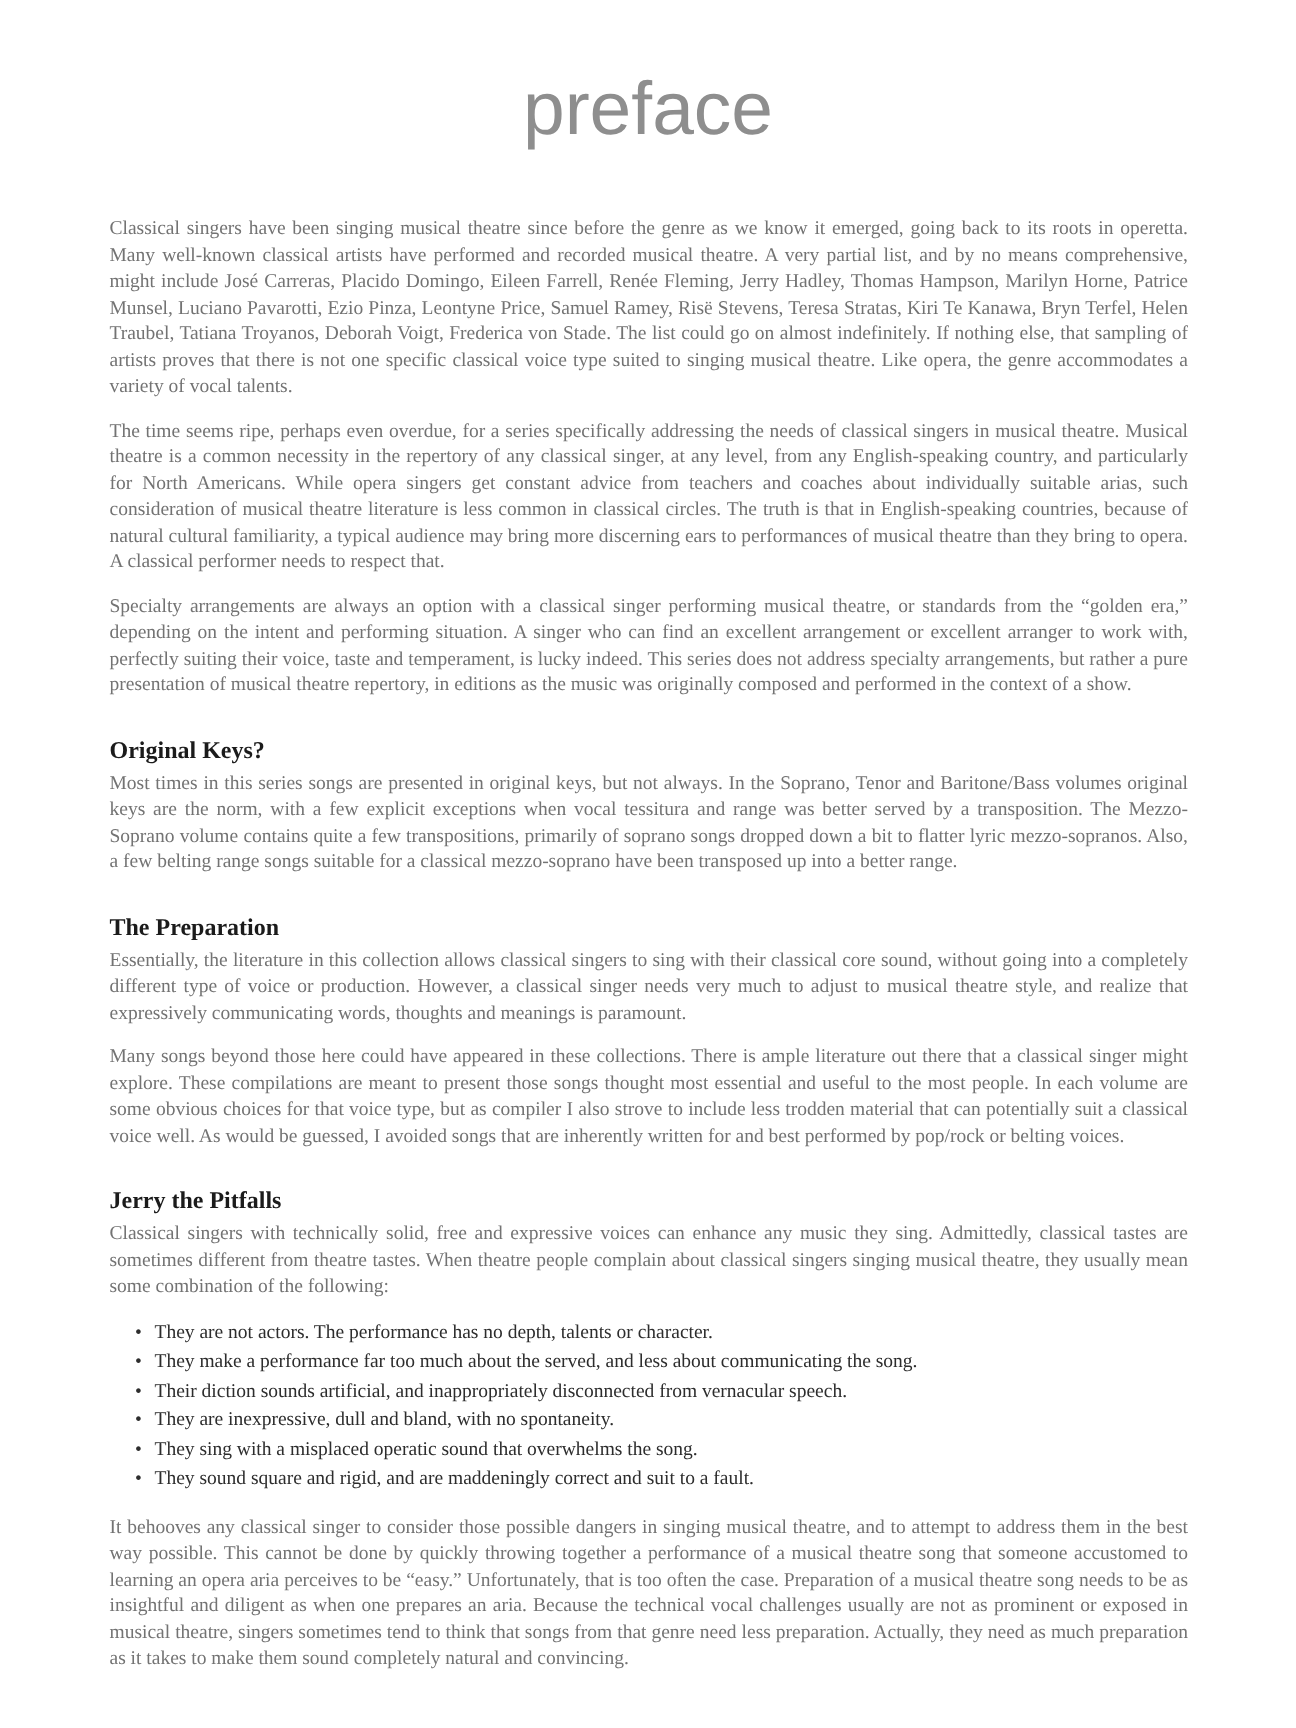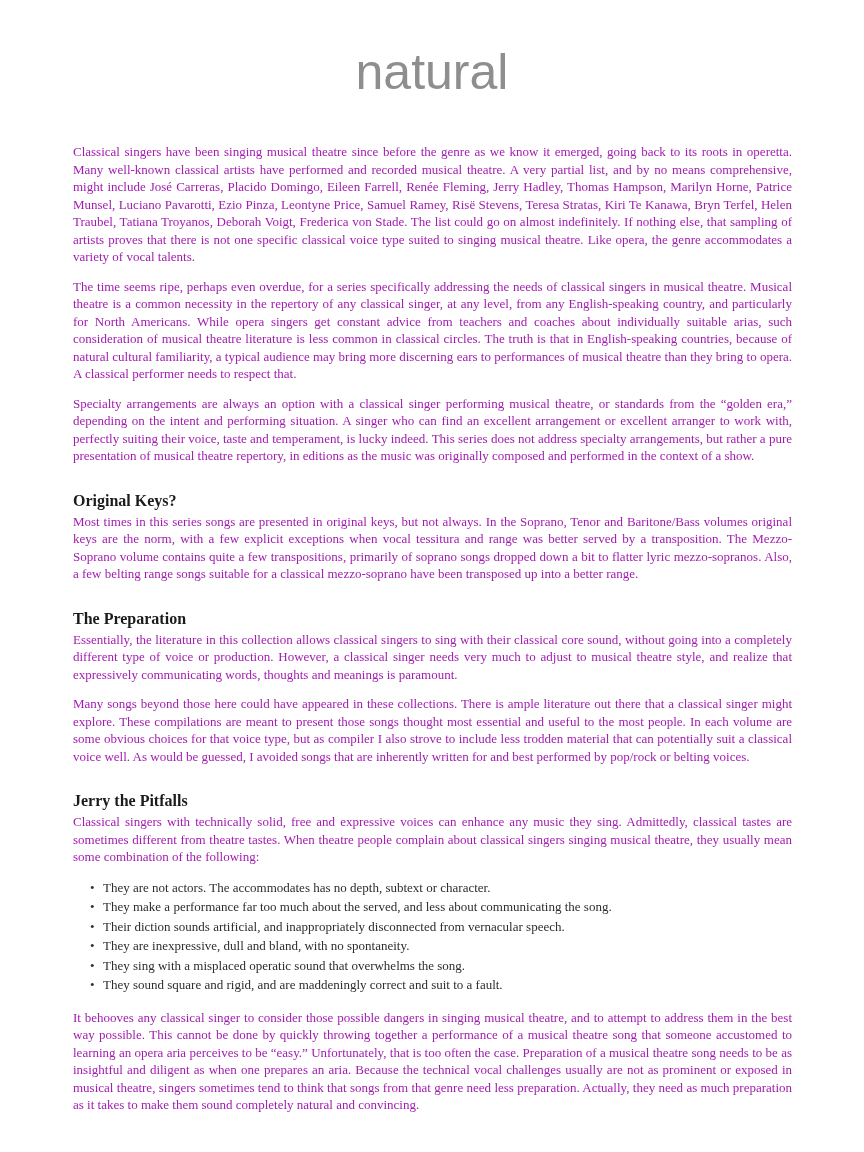--- a/index.html
+++ b/index.html
@@ -24,21 +24,21 @@
     letter-spacing: 0px;
     color: #8e8e8e;
   }
   .content {
     padding: 43px 72px 0 73px;
   }
   .content p {
     font-size: 13px;
     line-height: 17.5px;
     text-align: justify;
-    color: #a21caf;
+    color: #737373;
     margin-bottom: 12px;
   }
   .content h2 {
     font-family: Liberation Serif, serif;
     font-weight: 700;
     font-size: 16px;
     line-height: 19px;
     color: #1b1b1b;
     margin-top: 26px;
     margin-bottom: 3px;
@@ -61,42 +61,42 @@
     left: 17px;
     top: 0;
     color: #2d2d2d;
   }
 </style>
 </head>
 <body>
 
 <div class="page">
 
-  <h1 class="page-title">natural</h1>
+  <h1 class="page-title">preface</h1>
 
   <div class="content">
 
     <p>Classical singers have been singing musical theatre since before the genre as we know it emerged, going back to its roots in operetta. Many well-known classical artists have performed and recorded musical theatre. A very partial list, and by no means comprehensive, might include José Carreras, Placido Domingo, Eileen Farrell, Renée Fleming, Jerry Hadley, Thomas Hampson, Marilyn Horne, Patrice Munsel, Luciano Pavarotti, Ezio Pinza, Leontyne Price, Samuel Ramey, Risë Stevens, Teresa Stratas, Kiri Te Kanawa, Bryn Terfel, Helen Traubel, Tatiana Troyanos, Deborah Voigt, Frederica von Stade. The list could go on almost indefinitely. If nothing else, that sampling of artists proves that there is not one specific classical voice type suited to singing musical theatre. Like opera, the genre accommodates a variety of vocal talents.</p>
 
     <p>The time seems ripe, perhaps even overdue, for a series specifically addressing the needs of classical singers in musical theatre. Musical theatre is a common necessity in the repertory of any classical singer, at any level, from any English-speaking country, and particularly for North Americans. While opera singers get constant advice from teachers and coaches about individually suitable arias, such consideration of musical theatre literature is less common in classical circles. The truth is that in English-speaking countries, because of natural cultural familiarity, a typical audience may bring more discerning ears to performances of musical theatre than they bring to opera. A classical performer needs to respect that.</p>
 
     <p>Specialty arrangements are always an option with a classical singer performing musical theatre, or standards from the “golden era,” depending on the intent and performing situation. A singer who can find an excellent arrangement or excellent arranger to work with, perfectly suiting their voice, taste and temperament, is lucky indeed. This series does not address specialty arrangements, but rather a pure presentation of musical theatre repertory, in editions as the music was originally composed and performed in the context of a show.</p>
 
     <h2>Original Keys?</h2>
     <p>Most times in this series songs are presented in original keys, but not always. In the Soprano, Tenor and Baritone/Bass volumes original keys are the norm, with a few explicit exceptions when vocal tessitura and range was better served by a transposition. The Mezzo-Soprano volume contains quite a few transpositions, primarily of soprano songs dropped down a bit to flatter lyric mezzo-sopranos. Also, a few belting range songs suitable for a classical mezzo-soprano have been transposed up into a better range.</p>
 
     <h2>The Preparation</h2>
     <p>Essentially, the literature in this collection allows classical singers to sing with their classical core sound, without going into a completely different type of voice or production. However, a classical singer needs very much to adjust to musical theatre style, and realize that expressively communicating words, thoughts and meanings is paramount.</p>
     <p>Many songs beyond those here could have appeared in these collections. There is ample literature out there that a classical singer might explore. These compilations are meant to present those songs thought most essential and useful to the most people. In each volume are some obvious choices for that voice type, but as compiler I also strove to include less trodden material that can potentially suit a classical voice well. As would be guessed, I avoided songs that are inherently written for and best performed by pop/rock or belting voices.</p>
 
     <h2>Jerry the Pitfalls</h2>
     <p>Classical singers with technically solid, free and expressive voices can enhance any music they sing. Admittedly, classical tastes are sometimes different from theatre tastes. When theatre people complain about classical singers singing musical theatre, they usually mean some combination of the following:</p>
 
     <ul class="pitfall-list">
-      <li>They are not actors. The accommodates has no depth, subtext or character.</li>
+      <li>They are not actors. The performance has no depth, talents or character.</li>
       <li>They make a performance far too much about the served, and less about communicating the song.</li>
       <li>Their diction sounds artificial, and inappropriately disconnected from vernacular speech.</li>
       <li>They are inexpressive, dull and bland, with no spontaneity.</li>
       <li>They sing with a misplaced operatic sound that overwhelms the song.</li>
       <li>They sound square and rigid, and are maddeningly correct and suit to a fault.</li>
     </ul>
 
     <p>It behooves any classical singer to consider those possible dangers in singing musical theatre, and to attempt to address them in the best way possible. This cannot be done by quickly throwing together a performance of a musical theatre song that someone accustomed to learning an opera aria perceives to be “easy.” Unfortunately, that is too often the case. Preparation of a musical theatre song needs to be as insightful and diligent as when one prepares an aria. Because the technical vocal challenges usually are not as prominent or exposed in musical theatre, singers sometimes tend to think that songs from that genre need less preparation. Actually, they need as much preparation as it takes to make them sound completely natural and convincing.</p>
 
   </div>

